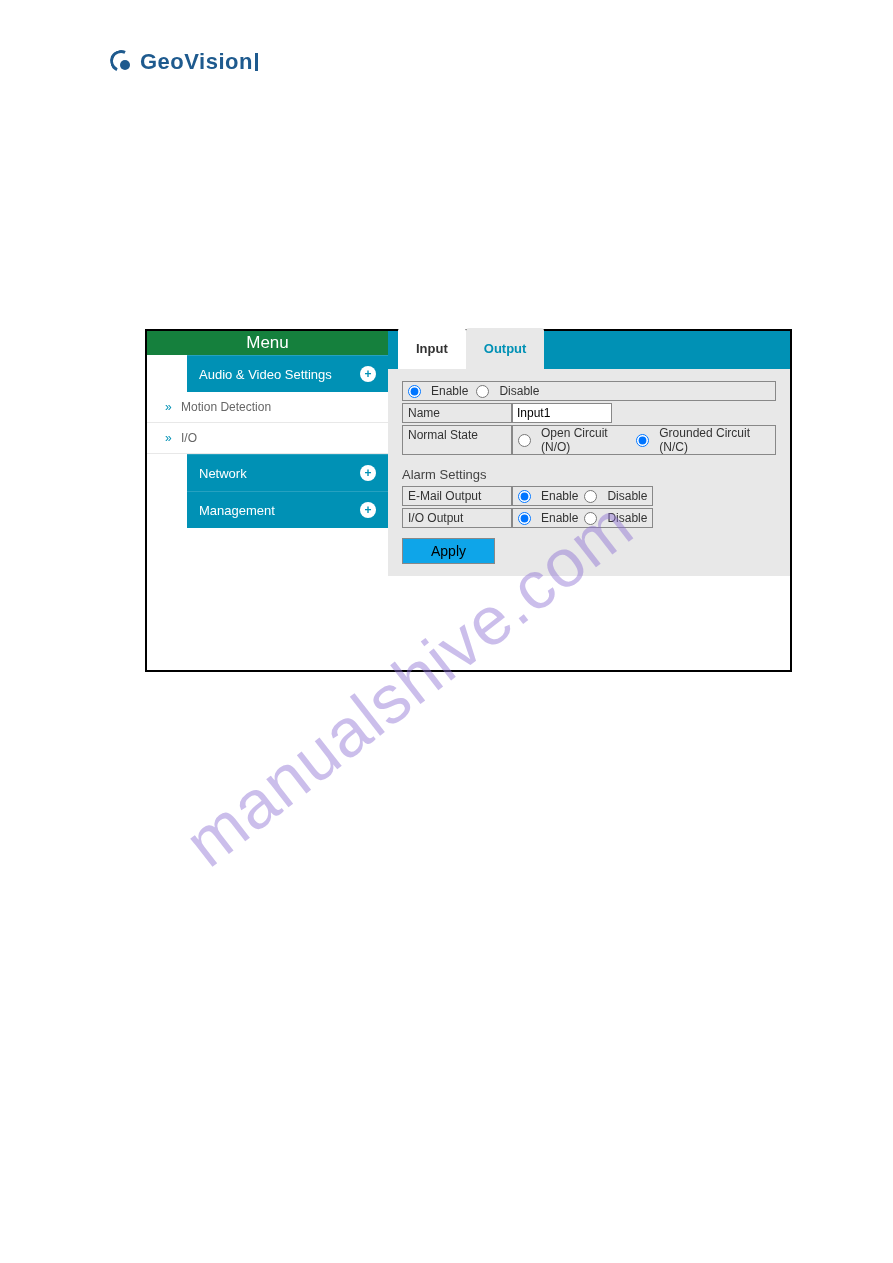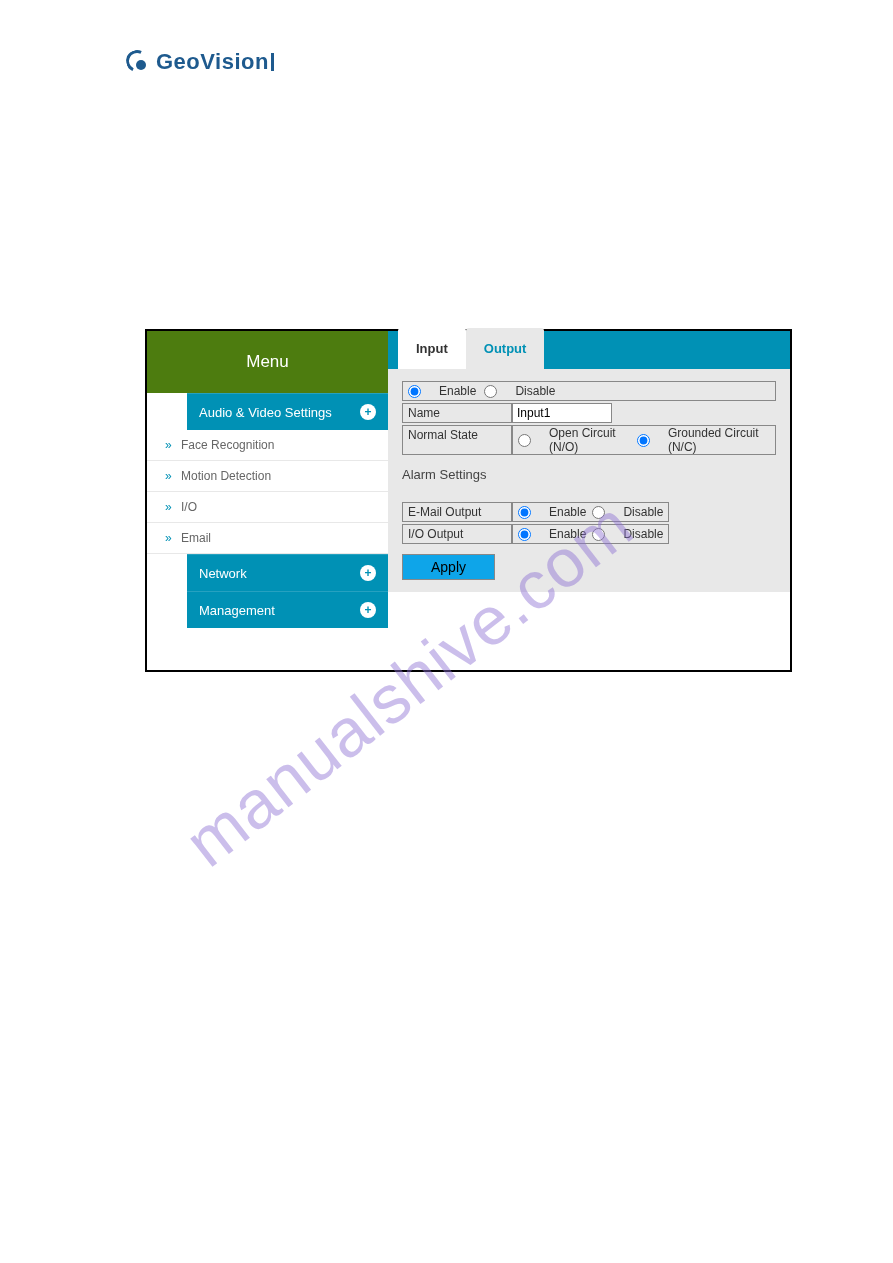--- a/index.html
+++ b/index.html
@@ -6,21 +6,21 @@
   body {
     width: 893px;
     height: 1263px;
     background: #ffffff;
     font-family: Arial, Helvetica, sans-serif;
     position: relative;
   }
   .logo {
     position: absolute;
     top: 48px;
-    left: 124px;
+    left: 108px;
     display: flex;
     align-items: center;
   }
   .logo-mark {
     position: relative;
     width: 28px;
     height: 28px;
     margin-right: 4px;
   }
   .logo-crescent {
@@ -69,24 +69,24 @@
     display: flex;
     background: #ffffff;
   }
   .sidebar {
     width: 241px;
     background: #ffffff;
     display: flex;
     flex-direction: column;
   }
   .menu-header {
-    background: #4d7c0f;
+    background: #15803d;
     color: #ffffff;
     text-align: center;
-    padding: 21px 0;
+    padding: 2px 0;
     font-size: 17px;
     font-weight: 300;
   }
   .menu-section {
     background: #0091b5;
     color: #ffffff;
     padding: 10px 12px;
     font-size: 13px;
     display: flex;
     justify-content: space-between;
@@ -187,28 +187,28 @@
   .text-input {
     border: 1px solid #888;
     padding: 1px 4px;
     width: 100px;
     font-size: 12px;
     font-family: inherit;
     background: #fff;
   }
   .section-title {
     margin-top: 12px;
-    margin-bottom: 20px;
+    margin-bottom: 4px;
     font-size: 13px;
     color: #444;
   }
   .radio-wrap {
     display: inline-flex;
     align-items: center;
-    gap: 18px;
+    gap: 10px;
   }
   input[type=radio] { margin: 0; }
   .apply-btn {
     margin-top: 8px;
     padding: 4px 28px;
     border: 1px solid #888;
     background: #0ea5e9;
     font-size: 14px;
     cursor: pointer;
   }
@@ -249,30 +249,24 @@
   <div class="sidebar">
     <div class="menu-header">Menu</div>
 
     <div class="menu-section">
       <span>Audio &amp; Video Settings</span>
       <span class="menu-icon">+</span>
     </div>
 
 
     <div class="menu-sub">
-      <span>Face Recognition</span>
-    </div>
-    <div class="menu-sub">
       <span>Motion Detection</span>
     </div>
     <div class="menu-sub">
       <span>I/O</span>
-    </div>
-    <div class="menu-sub">
-      <span>Email</span>
     </div>
 
     <div class="menu-section">
       <span>Network</span>
       <span class="menu-icon">+</span>
     </div>
 
     <div class="menu-section">
       <span>Management</span>
       <span class="menu-icon">+</span>

